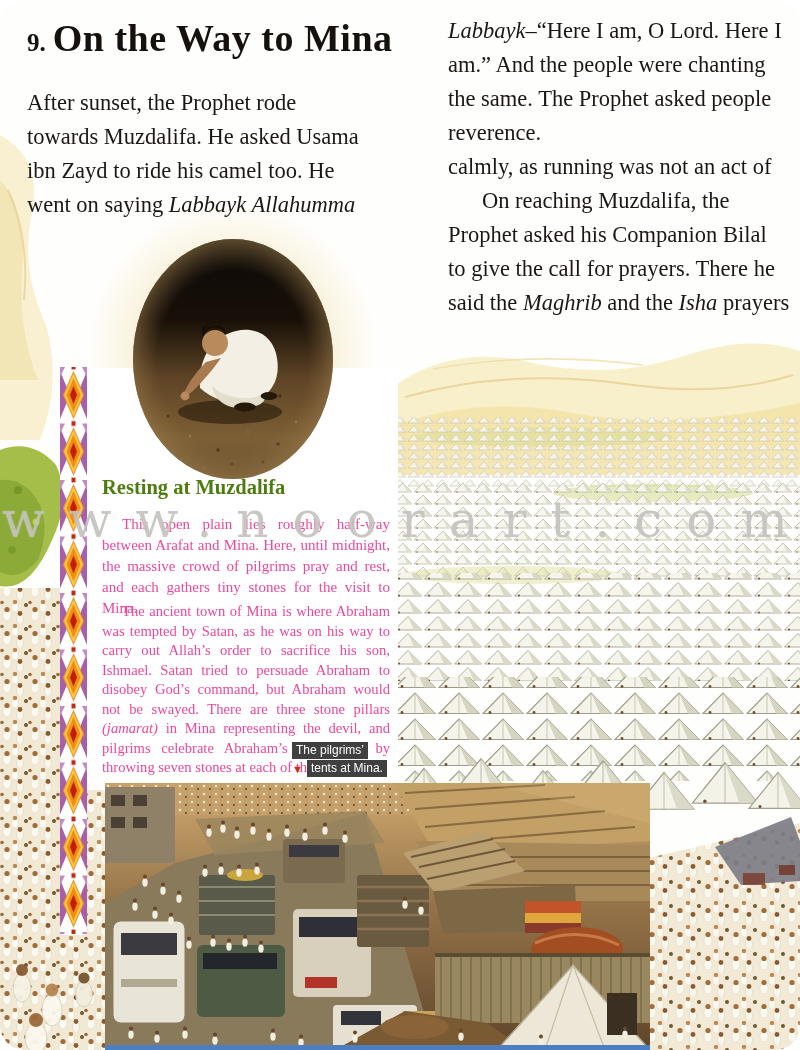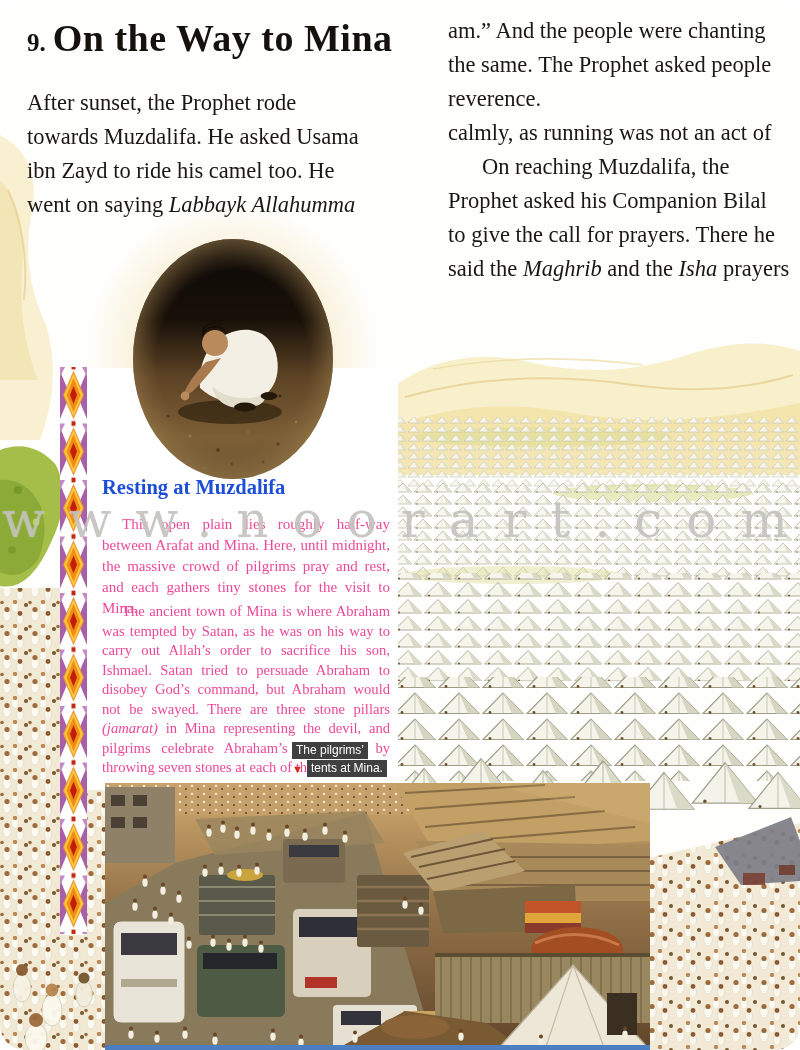--- a/index.html
+++ b/index.html
@@ -20,21 +20,21 @@
   .col-right{left:448px;top:14px;width:340px;}
 
   
   .watermark{position:absolute;left:2px;top:494px;width:800px;z-index:9;
      font-family:"DejaVu Serif",serif;font-size:50px;line-height:52px;
      color:rgba(150,148,140,.52);letter-spacing:24px;white-space:nowrap;
      text-shadow:0 0 1px rgba(255,255,255,.85);pointer-events:none;}
 
   
   .infobox{position:absolute;left:88px;top:368px;width:310px;height:421px;background:#ffffff;z-index:5;}
-  .infobox h2{position:absolute;left:14px;top:108px;margin:0;font-size:20.5px;font-weight:700;color:#1d4ed8;}
+  .infobox h2{position:absolute;left:14px;top:108px;margin:0;font-size:20.5px;font-weight:700;color:#4d7c0f;}
   .infobox p{position:absolute;left:14px;width:288px;margin:0;text-align:justify;color:#ec4899;}
   .infobox .p1{top:146px;font-size:15px;line-height:21px;text-indent:20px;}
   .infobox .p2{top:234px;font-size:14.6px;line-height:19.5px;text-indent:20px;}
   .infobox i{font-style:italic;}
 
   
   .caption{position:absolute;left:204px;top:374px;z-index:6;font-family:"Liberation Sans",sans-serif;
            font-size:12px;line-height:14px;color:#ffffff;text-align:left;}
   .caption .red{background:#404040;padding:1px 4px 2px 4px;display:inline-block;}
   .caption .row2{margin-top:1px;display:flex;align-items:center;}
@@ -179,20 +179,21 @@
     <span class="num">9.</span><span class="main">On the Way to Mina</span>
   </div>
 
   <div class="col col-left">
       <div class="tline"><span>After sunset, the Prophet rode</span></div>
       <div class="tline"><span>towards Muzdalifa. He asked Usama</span></div>
       <div class="tline"><span>ibn Zayd to ride his camel too. He</span></div>
       <div class="tline"><span>went on saying </span><i>Labbayk Allahumma</i></div>
     </div>
   <div class="col col-right">
+      <div class="tline"><i>Labbayk</i><span>–“Here I am, O Lord. Here I</span></div>
       <div class="tline"><span>am.” And the people were chanting</span></div>
       <div class="tline"><span>the same. The Prophet asked people</span></div>
       <div class="tline"><span>reverence.</span></div>
       <div class="tline"><span>calmly, as running was not an act of</span></div>
       <div class="tline ind"><span>On reaching Muzdalifa, the</span></div>
       <div class="tline"><span>Prophet asked his Companion Bilal</span></div>
       <div class="tline"><span>to give the call for prayers. There he</span></div>
       <div class="tline"><span>said the </span><i>Maghrib</i><span> and the </span><i>Isha</i><span> prayers</span></div>
     </div>
 

